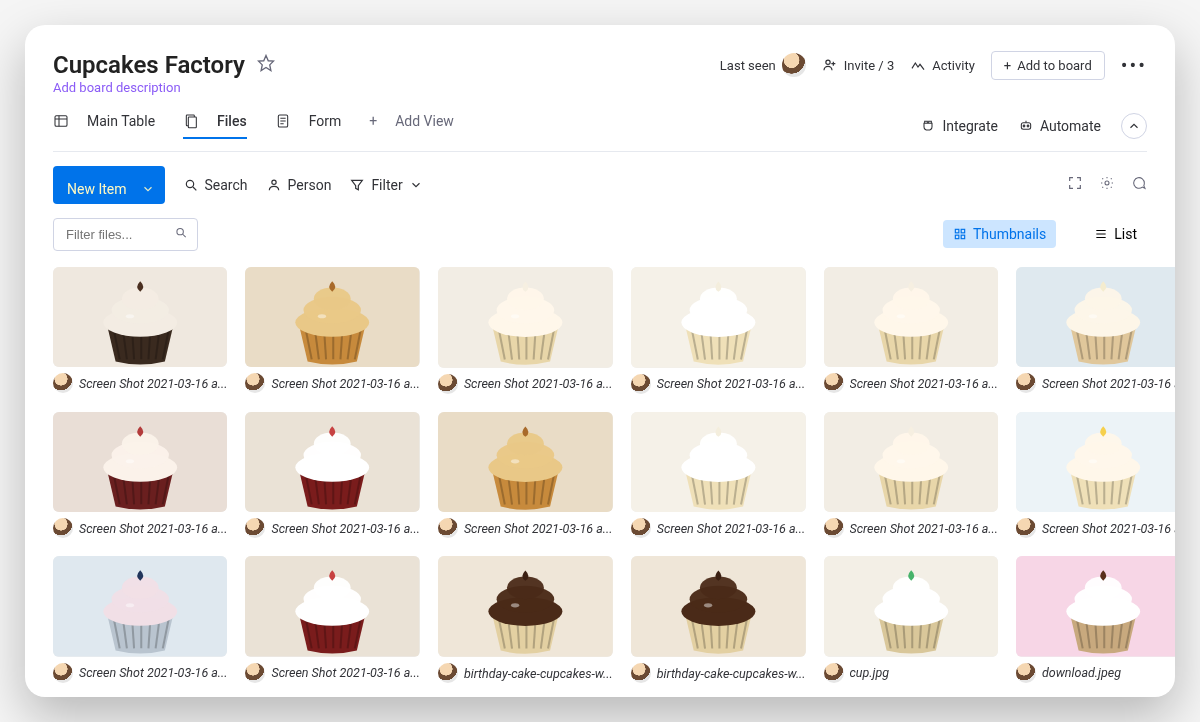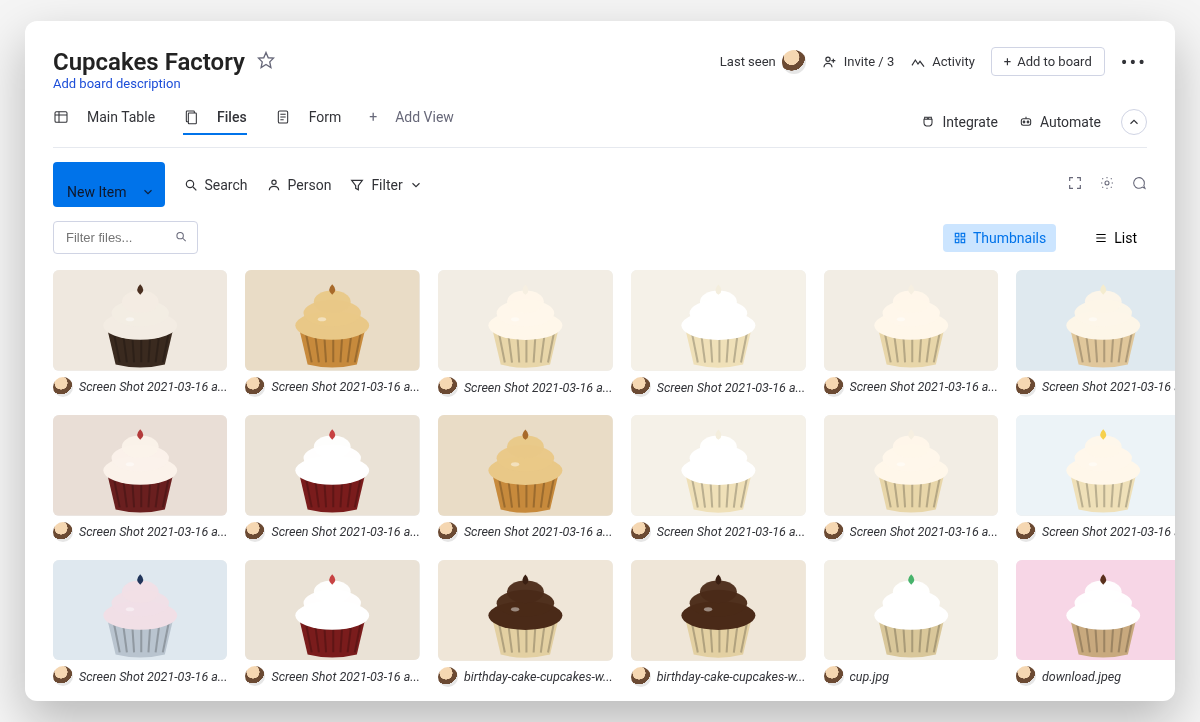--- a/index.html
+++ b/index.html
@@ -8,21 +8,21 @@
     font-family: -apple-system, BlinkMacSystemFont, "Segoe UI", Roboto, Helvetica, Arial, sans-serif;
     background: #f5f5f5;
     display: flex;
     align-items: center;
     justify-content: center;
     padding: 30px 20px;
   }
   .window {
     width: 1150px;
     background: #fff;
-    border-radius: 12px;
+    border-radius: 20px;
     box-shadow: 0 20px 50px rgba(0,0,0,.25);
     padding: 26px 28px 14px 28px;
     overflow: hidden;
   }
   
   .hdr { display: flex; align-items: center; gap: 12px; }
   .title { font-size: 24px; font-weight: 600; color: #222; }
   .star-icon { width: 18px; height: 18px; color: #676879; }
   .spacer { flex: 1; }
   .hdr-right { display: flex; align-items: center; gap: 16px; color: #323338; font-size: 13px; }
@@ -30,31 +30,31 @@
   .avatar, .thumb-avatar {
     width: 24px; height: 24px; border-radius: 50%;
     background: radial-gradient(circle at 40% 30%, #f5d7b2 0 35%, #6b4a33 36% 60%, #e6e6e6 61% 100%);
     flex: 0 0 auto;
   }
   .btn-outline {
     border: 1px solid #d0d4e4; padding: 6px 12px; border-radius: 4px;
     display: inline-flex; align-items: center; gap: 6px; cursor: pointer; background:#fff;
   }
   .ellipsis { font-size: 20px; letter-spacing: 2px; cursor: pointer; color:#323338; }
-  .descr { color: #1d4ed8; font-size: 13px; cursor: text; }
+  .descr { color: #8b5cf6; font-size: 13px; cursor: text; }
   
   .tabs { display: flex; align-items: center; gap: 28px; margin-top: 18px; font-size: 14px; color:#323338; }
   .tab { display: inline-flex; align-items: center; gap: 18px; padding-bottom: 8px; cursor: pointer; border-bottom: 2px solid transparent; }
   .tab.active { border-bottom-color: #0073ea; font-weight: 500; }
   .tabs-right { margin-left: auto; display: flex; align-items: center; gap: 20px; }
   .circle-btn { width: 26px; height: 26px; border:1px solid #d0d4e4; border-radius:50%; display:flex; align-items:center; justify-content:center; cursor:pointer; }
   
   .toolbar { display: flex; align-items: center; gap: 18px; margin-top: 14px; font-size: 14px; color:#323338; }
   .btn-primary {
-    background: #0073ea; color: #0f172a; border-radius: 4px; padding: 22px 10px 7px 14px;
+    background: #0073ea; color: #fef9c3; border-radius: 4px; padding: 15px 10px 7px 14px;
     display: inline-flex; align-items: center; gap: 14px; cursor: pointer;
   }
   .btn-primary .chev { opacity:.9; }
   .tool-item { display: inline-flex; align-items: center; gap: 6px; cursor: pointer; }
   .toolbar-right { margin-left:auto; display:flex; align-items:center; gap:16px; color:#676879; }
   .divider { height:1px; background:#e6e9ef; margin-top: 12px; }
   
   .filter-row { display:flex; align-items:center; margin-top: 14px; }
   .filter-box { position:relative; }
   .filter-input {

